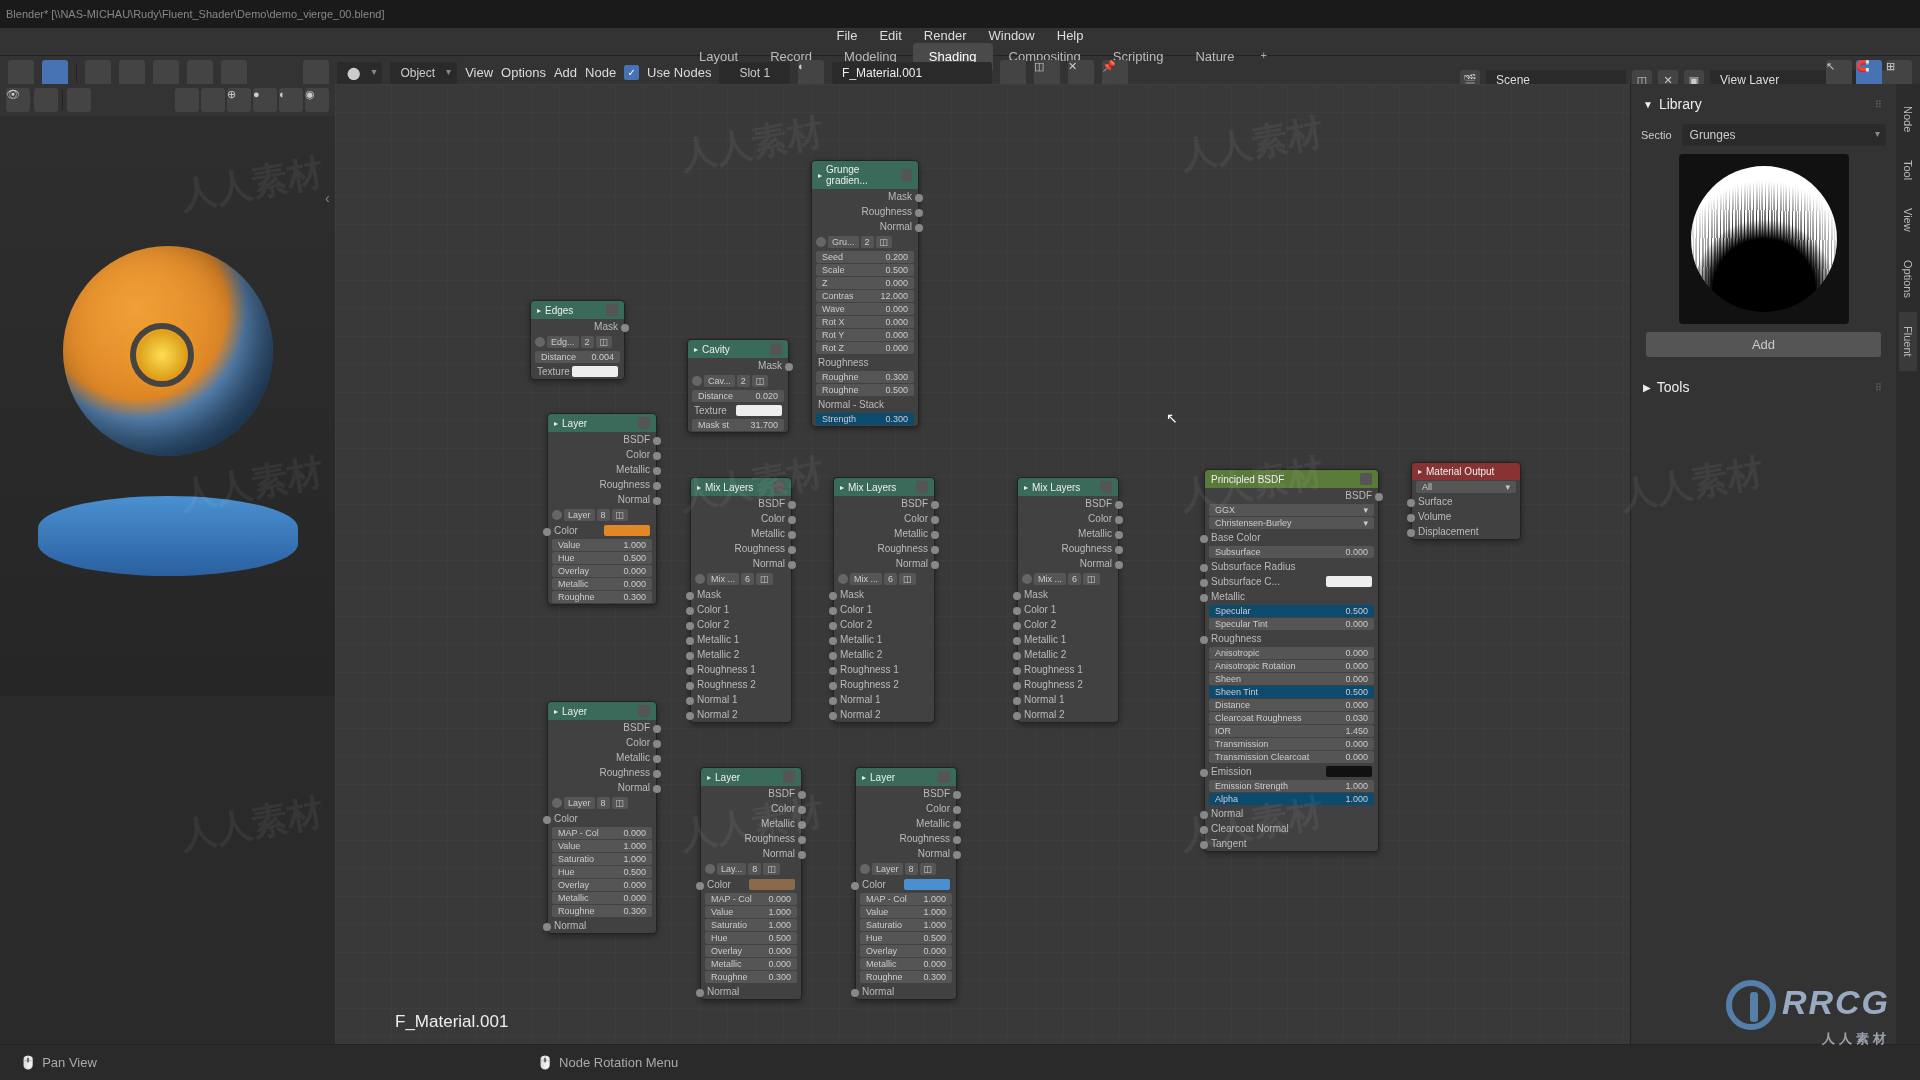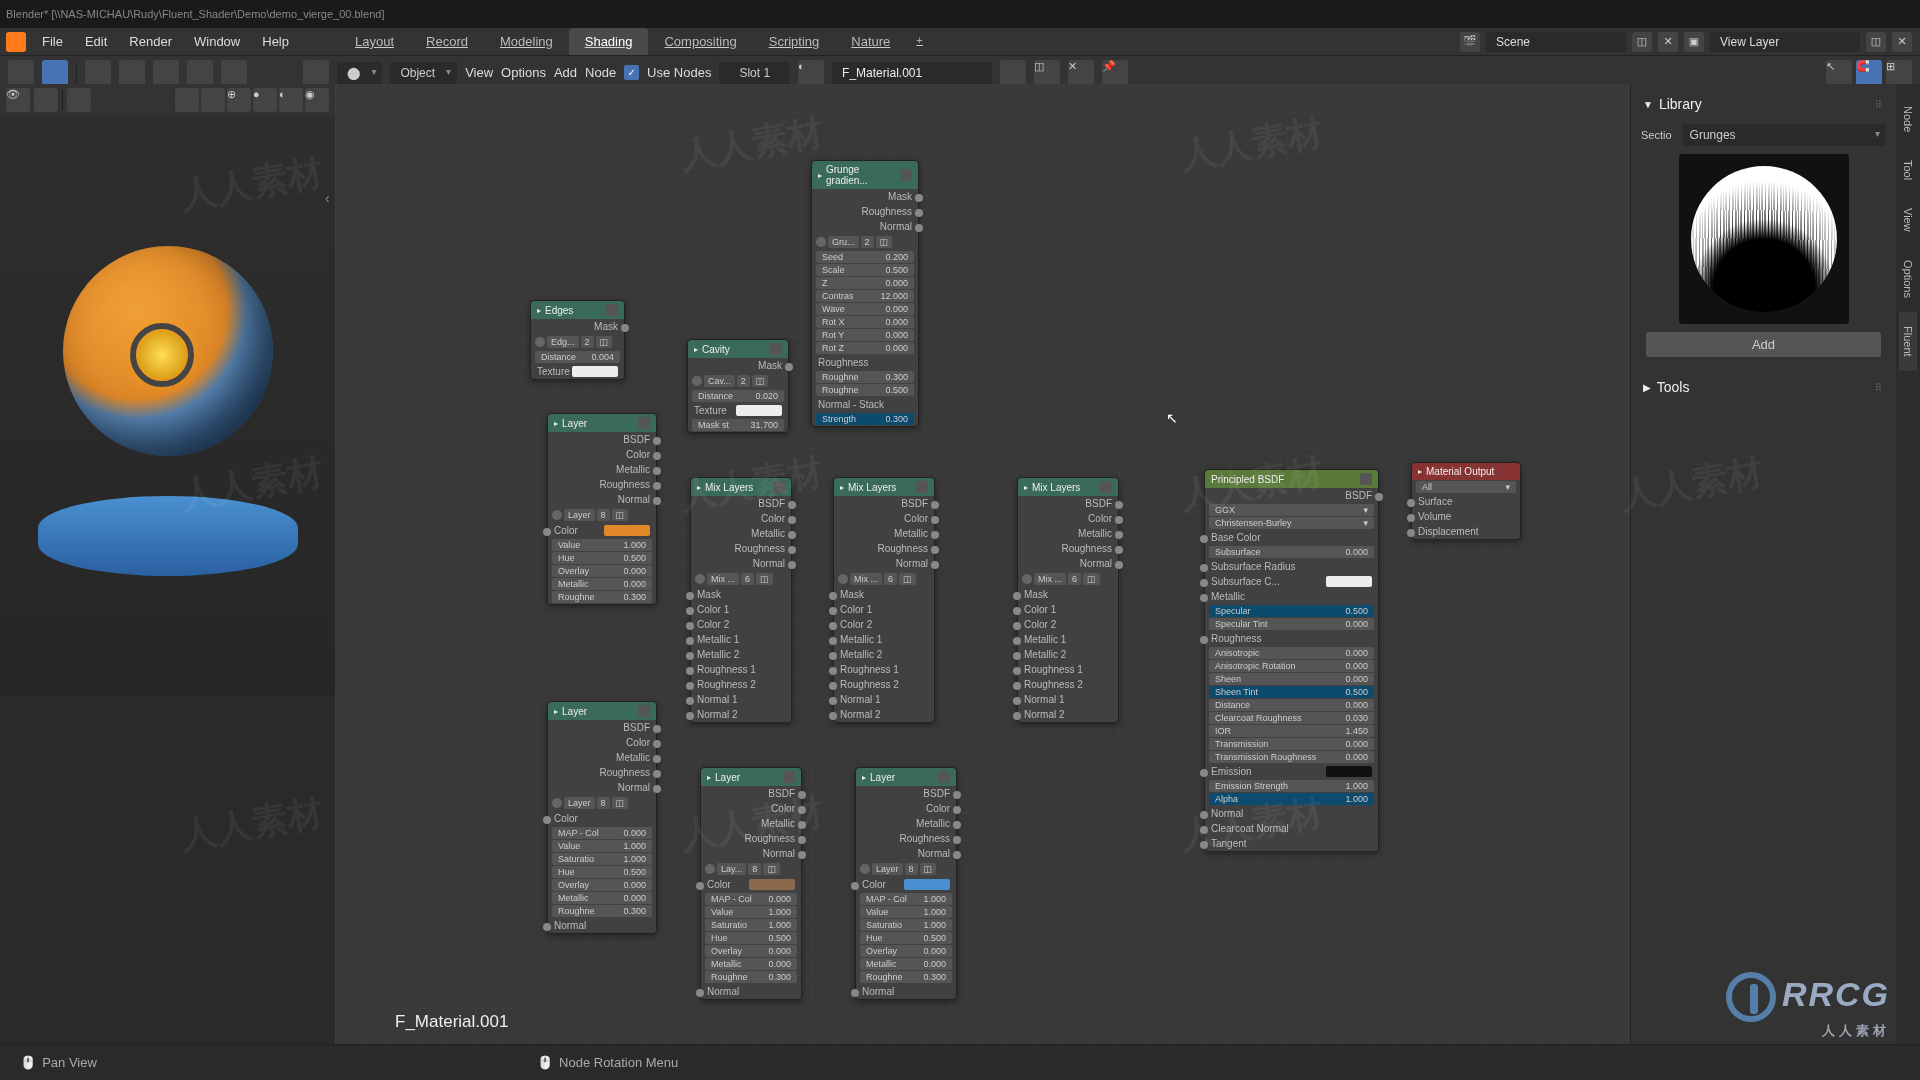--- a/index.html
+++ b/index.html
@@ -2,25 +2,25 @@
 <html><head>
 <meta charset="utf-8">
 <style>
 * { margin:0; padding:0; box-sizing:border-box; font-family:Arial,sans-serif; user-select:none; }
 body { width:1920px; height:1080px; background:#393939; color:#ccc; font-size:11px; overflow:hidden; position:relative; }
 
 
 .titlebar { height:28px; background:#1a1a1a; display:flex; align-items:center; padding:0 6px; color:#888; font-size:11px; }
 
 
-.topheader { height:28px; background:#333; display:flex; align-items:center; border-bottom:1px solid #222; }
+.topheader { height:28px; background:#333; display:flex; align-items:center; border-bottom:1px solid #222;flex-direction:column; }
 .app-icon { width:20px; height:20px; background:#ff7a1a; border-radius:3px; margin:0 6px; }
 .menu { display:flex; gap:22px; padding:0 10px; }
 .menu span { color:#ddd; font-size:13px; cursor:pointer; }
-.workspaces { display:flex; gap:0; margin-left:40px;text-decoration:underline; }
+.workspaces { display:flex; gap:0; margin-left:40px; }
 .ws { padding:6px 16px; font-size:13px; color:#bbb; cursor:pointer; }
 .ws.active { background:#4a4a4a; border-radius:4px 4px 0 0; color:#fff; }
 .ws-add { padding:6px 10px; color:#aaa; cursor:pointer; }
 .header-right { margin-left:auto; display:flex; align-items:center; gap:6px; padding-right:8px; }
 .hdr-field { background:#2a2a2a; border-radius:3px; padding:3px 10px; font-size:12px; color:#ddd; }
 .hdr-icon { width:20px; height:20px; background:#444; border-radius:3px; display:flex; align-items:center; justify-content:center; }
 
 
 .toolbar2 { height:34px; background:#333; display:flex; align-items:center; gap:8px; padding:0 8px; border-bottom:1px solid #222; }
 .tool-btn { width:26px; height:26px; background:#444; border-radius:3px; }
@@ -99,21 +99,21 @@
 
 
 .status { position:absolute; left:0; right:0; bottom:0; height:36px; background:#2a2a2a; display:flex; align-items:center; padding:0 20px; gap:20px; color:#aaa; font-size:13px; border-top:1px solid #222; }
 .status .st-item { display:flex; align-items:center; gap:6px; }
 
 
 .cursor { position:absolute; left:1166px; top:410px; font-size:14px; color:#fff; pointer-events:none; }
 
 
 .wm { position:absolute; pointer-events:none; color:rgba(255,255,255,.06); font-size:36px; font-weight:bold; transform:rotate(-10deg); }
-.logo-wm { position:absolute; right:30px; bottom:40px; color:rgba(180,200,230,.8); font-size:34px; font-weight:bold; font-style:italic; letter-spacing:2px; }
+.logo-wm { position:absolute; right:30px; bottom:32px; color:rgba(180,200,230,.8); font-size:34px; font-weight:bold; font-style:italic; letter-spacing:2px; }
 .logo-wm .ring { display:inline-block; width:50px; height:50px; border:6px solid rgba(100,160,220,.7); border-radius:50%; vertical-align:middle; margin-right:6px; position:relative; }
 .logo-wm .ring:before { content:""; position:absolute; left:18px; top:6px; width:8px; height:30px; background:rgba(100,160,220,.7); border-radius:3px; }
 .logo-wm small { display:block; font-size:13px; font-style:normal; text-align:right; color:rgba(200,210,230,.7); letter-spacing:4px; }
 </style>
 </head>
 <body>
 
 <div class="titlebar">
   <span>Blender* [\\NAS-MICHAU\Rudy\Fluent_Shader\Demo\demo_vierge_00.blend]</span>
 </div>
@@ -898,21 +898,21 @@
       </div>
     <div class="nfield">
         <span>IOR</span>
         <span>1.450</span>
       </div>
     <div class="nfield">
         <span>Transmission</span>
         <span>0.000</span>
       </div>
     <div class="nfield">
-        <span>Transmission Roughness</span>
+        <span>Transmission Clearcoat</span>
         <span>0.000</span>
       </div>
     <div class="nrow in">
         <span class="lab">Emission</span>
         <span class="swatch" style="background:#111"></span>
       </div>
     <div class="nfield">
         <span>Emission Strength</span>
         <span>1.000</span>
       </div>

